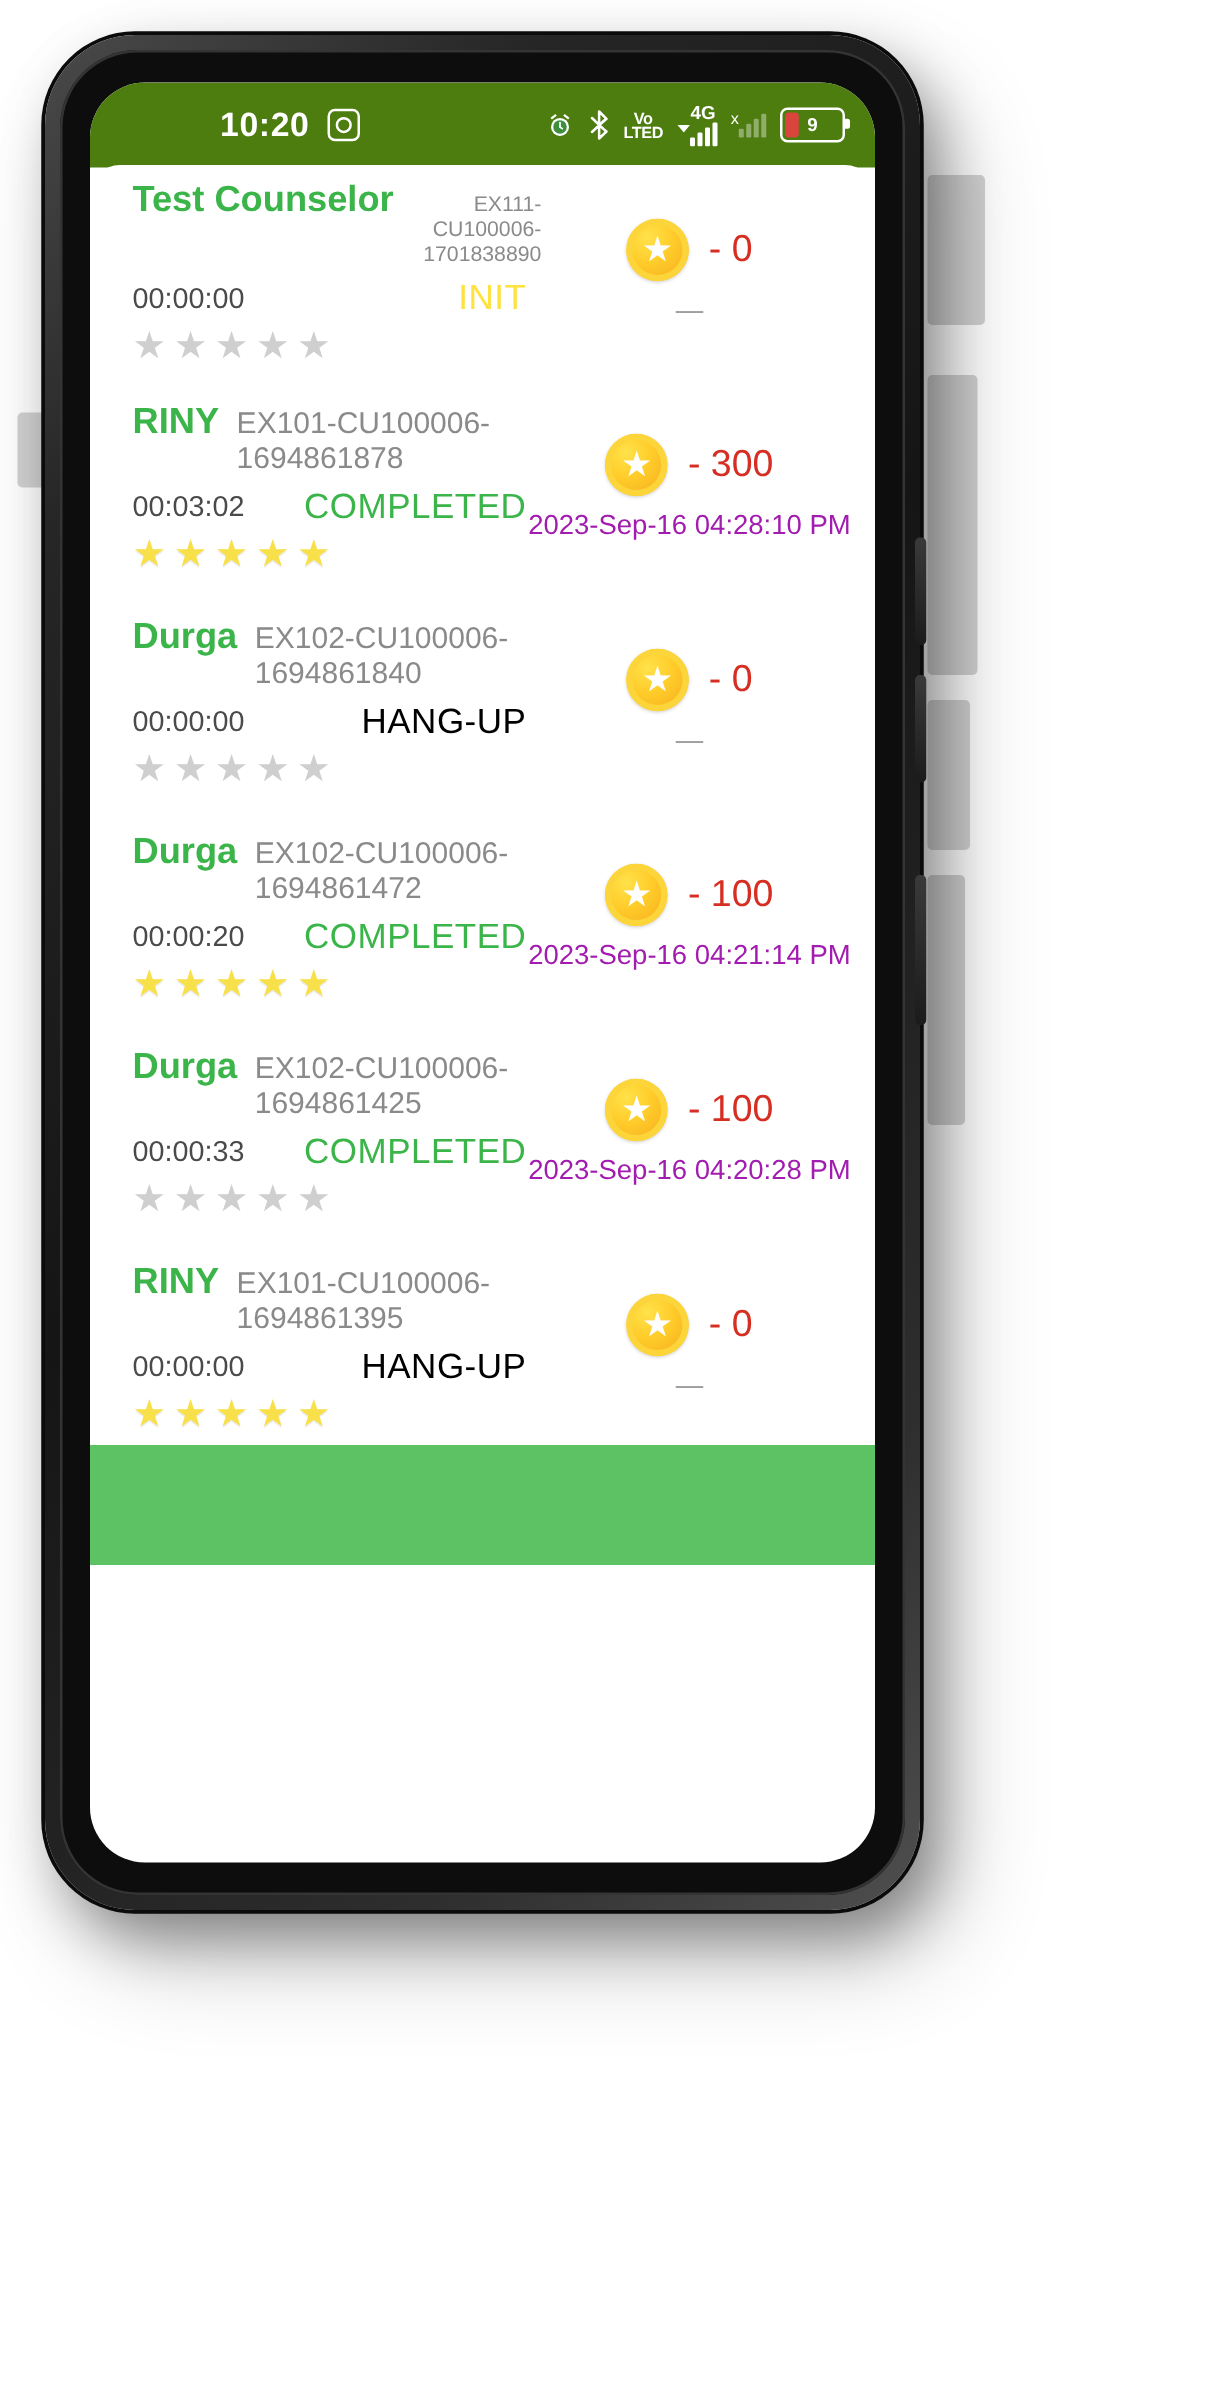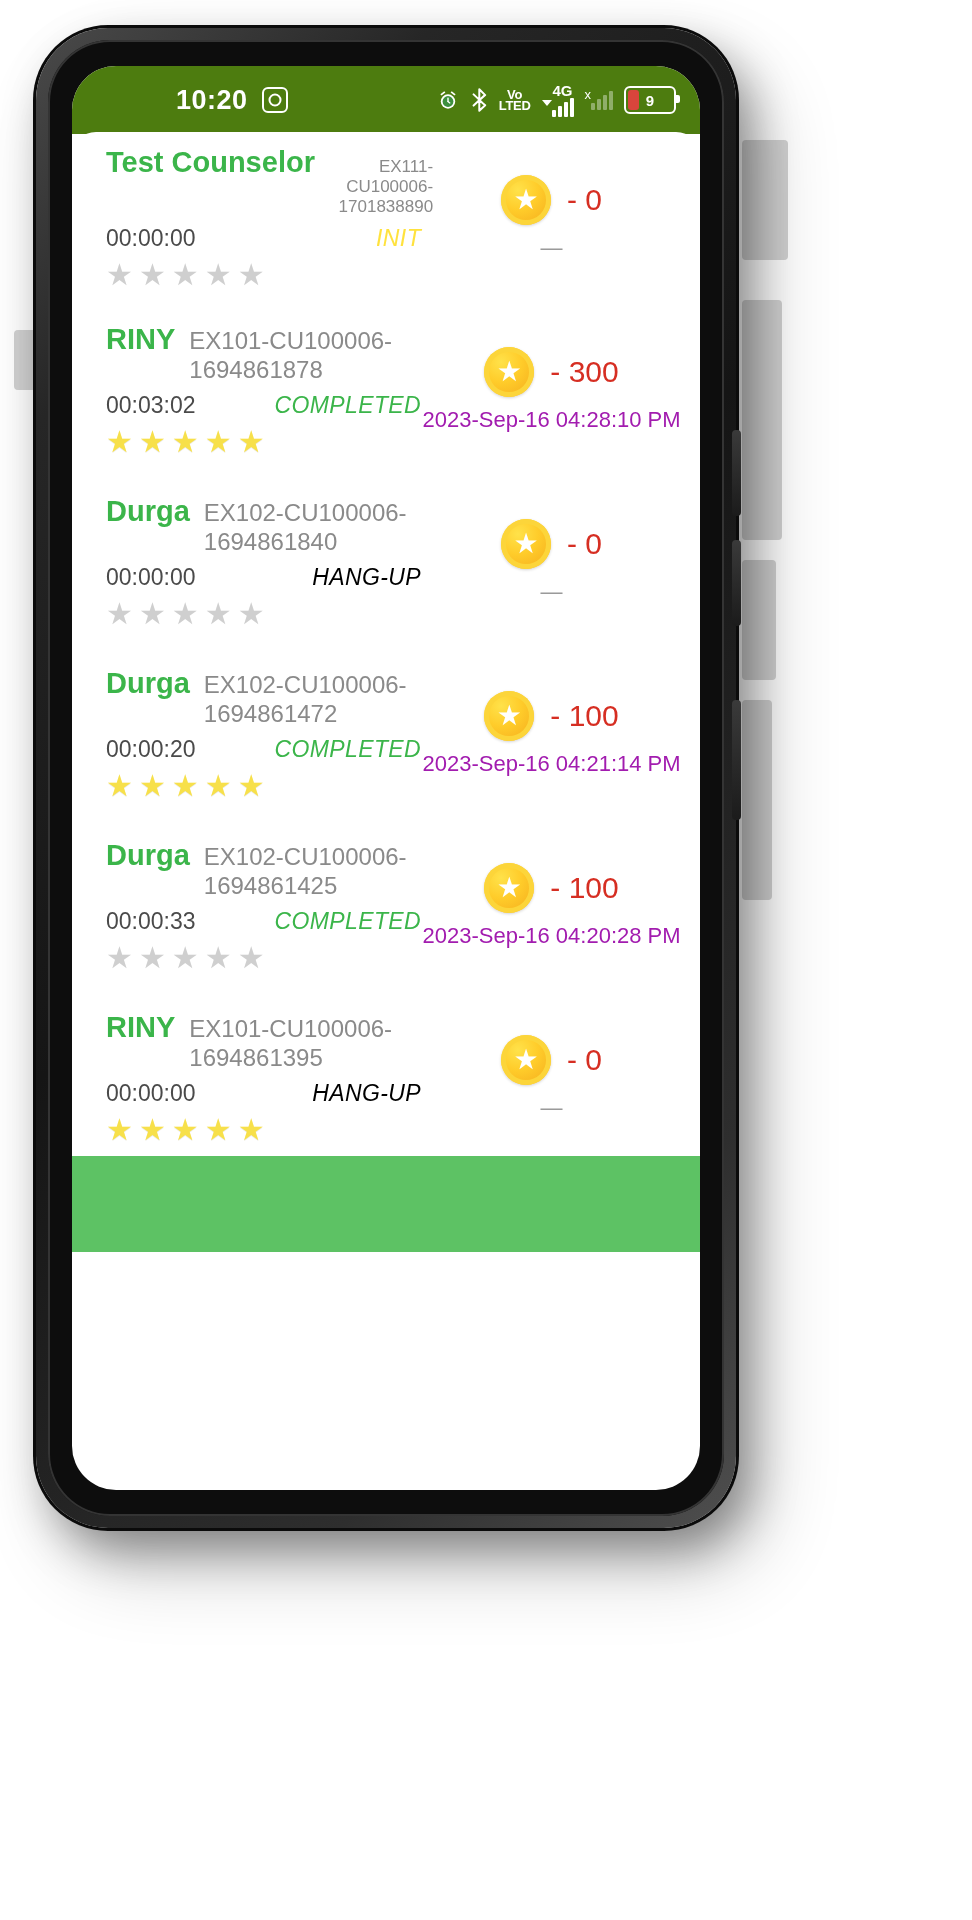--- a/index.html
+++ b/index.html
@@ -256,24 +256,23 @@
     display: flex;
     align-items: center;
     justify-content: space-between;
     padding-right: 12px;
   }
   .duration {
     color: #4a4a4a;
     font-size: 23px;
   }
   .status {
-    font-size: 23px;
+    font-size: 28px;
     font-weight: bold;
     letter-spacing: 0.4px;
-    font-style: italic;
   }
   .status.completed { color: #3bb54a; font-weight: normal; }
   .status.hangup    { color: #000000; font-weight: normal; }
   .status.init      { color: #ffe23d; font-weight: normal; }
 
   .stars { display: flex; gap: 6px; font-size: 30px; line-height: 1; }
   .stars span.on  { color: #f7e04a; text-shadow: 0 1px 0 rgba(0,0,0,0.08); }
   .stars span.off { color: #cfcfcf; }
 
   .coin-line {

